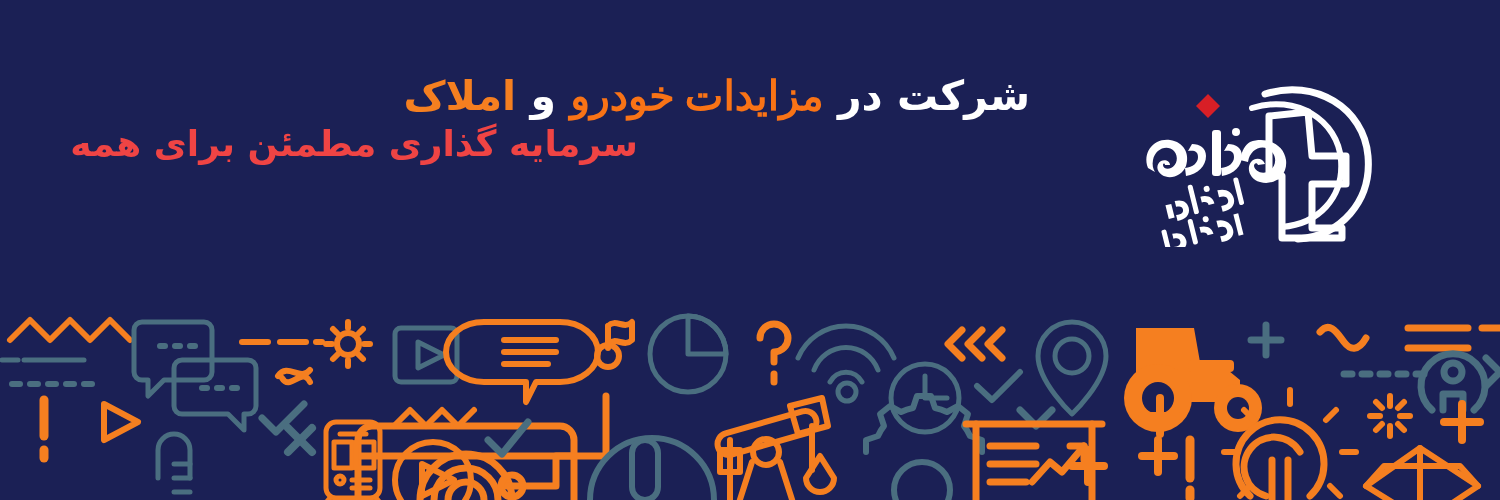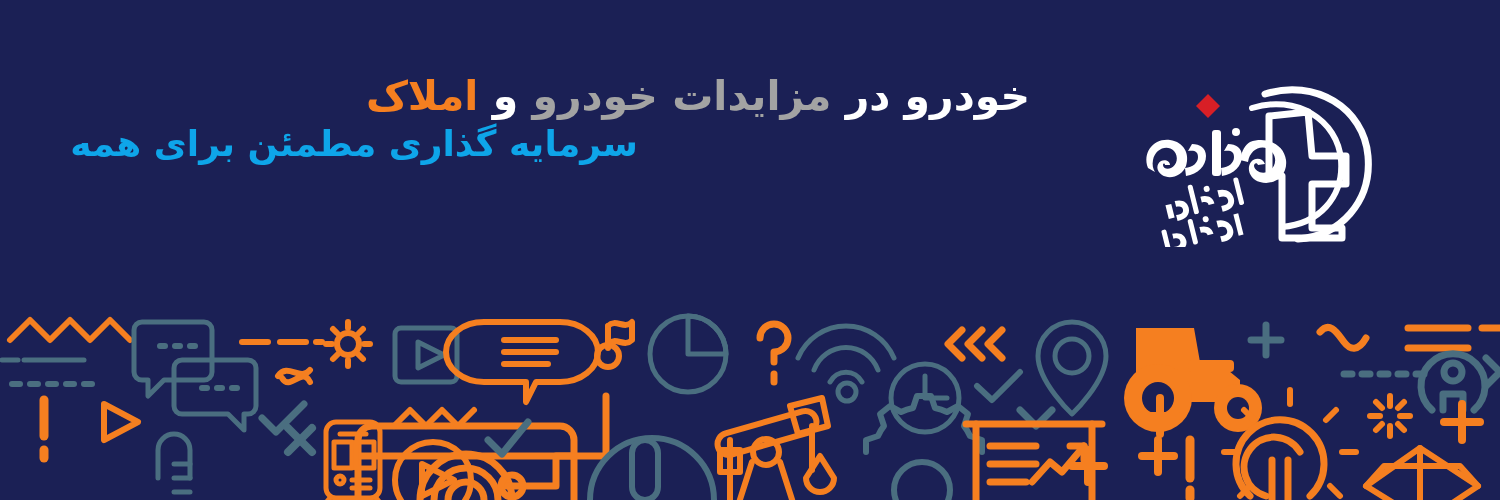--- a/index.html
+++ b/index.html
@@ -37,21 +37,21 @@
   }
   .headline-1 .hl-accent { color: #f57f20; }
 
   .headline-2 {
     position: absolute;
     top: 122px;
     right: 862px;
     font-size: 36px;
     font-weight: 700;
     line-height: 1.2;
-    color: #0ea5e9;
+    color: #ef4444;
     white-space: nowrap;
     direction: rtl;
     margin: 0;
   }
 
   
   .logo-wrap {
     position: absolute;
     top: 72px;
     right: 118px;
@@ -70,21 +70,21 @@
     overflow: hidden;
   }
   .pattern-strip svg { display: block; }
 </style>
 </head>
 <body>
 
 <div id="banner" style="background: rgb(27, 32, 85);">
 
   <div class="headline-block">
-    <div class="headline-1"><span>خودرو در </span><span class="hl-accent" style="color: #a3a3a3;">مزایدات خودرو</span><span> و </span><span class="hl-accent" style="color: rgb(245, 127, 32); text-align: center;">املاک</span></div>
+    <div class="headline-1"><span>شرکت در </span><span class="hl-accent" style="color: #f97316; font-family: Liberation Serif, serif;">مزایدات خودرو</span><span> و </span><span class="hl-accent" style="color: rgb(245, 127, 32); text-align: center;">املاک</span></div>
   </div>
 
   <div class="headline-2">سرمایه گذاری مطمئن برای همه</div>
 
   <div class="logo-wrap">
     <svg width="250" height="175" viewBox="0 0 250 175" xmlns="http://www.w3.org/2000/svg">
 
       <path d="M133 22 C183 6 232 36 236 84 C240 130 208 164 166 167" fill="none" stroke="#ffffff" stroke-width="7" stroke-linecap="round"></path>
       <path d="M120 36 C164 22 206 48 209 88 C212 126 186 152 150 155" fill="none" stroke="#ffffff" stroke-width="6" stroke-linecap="round"></path>
 

